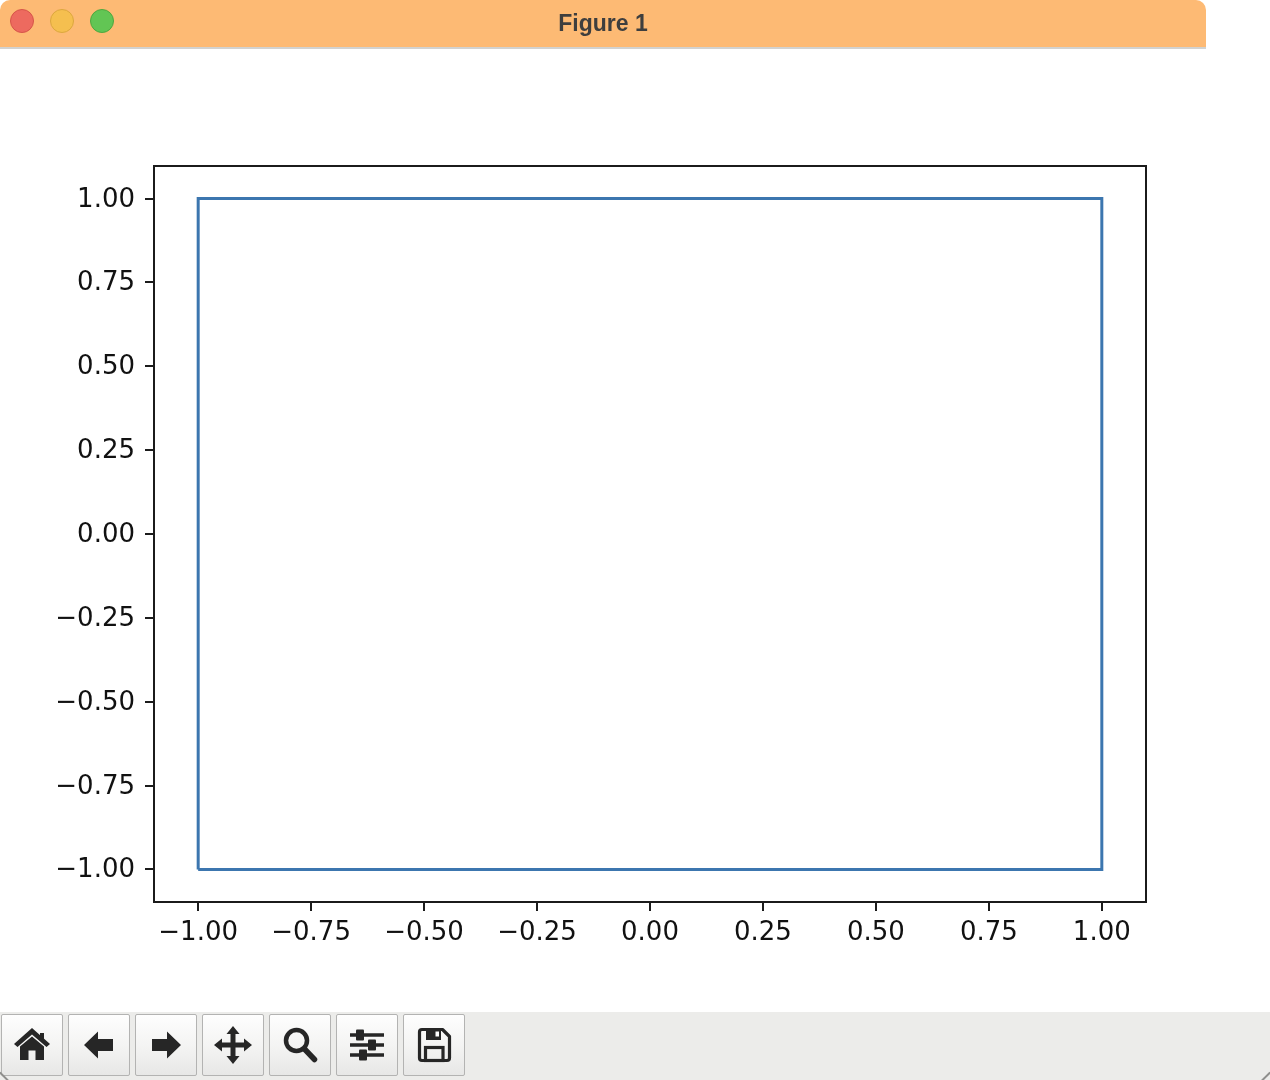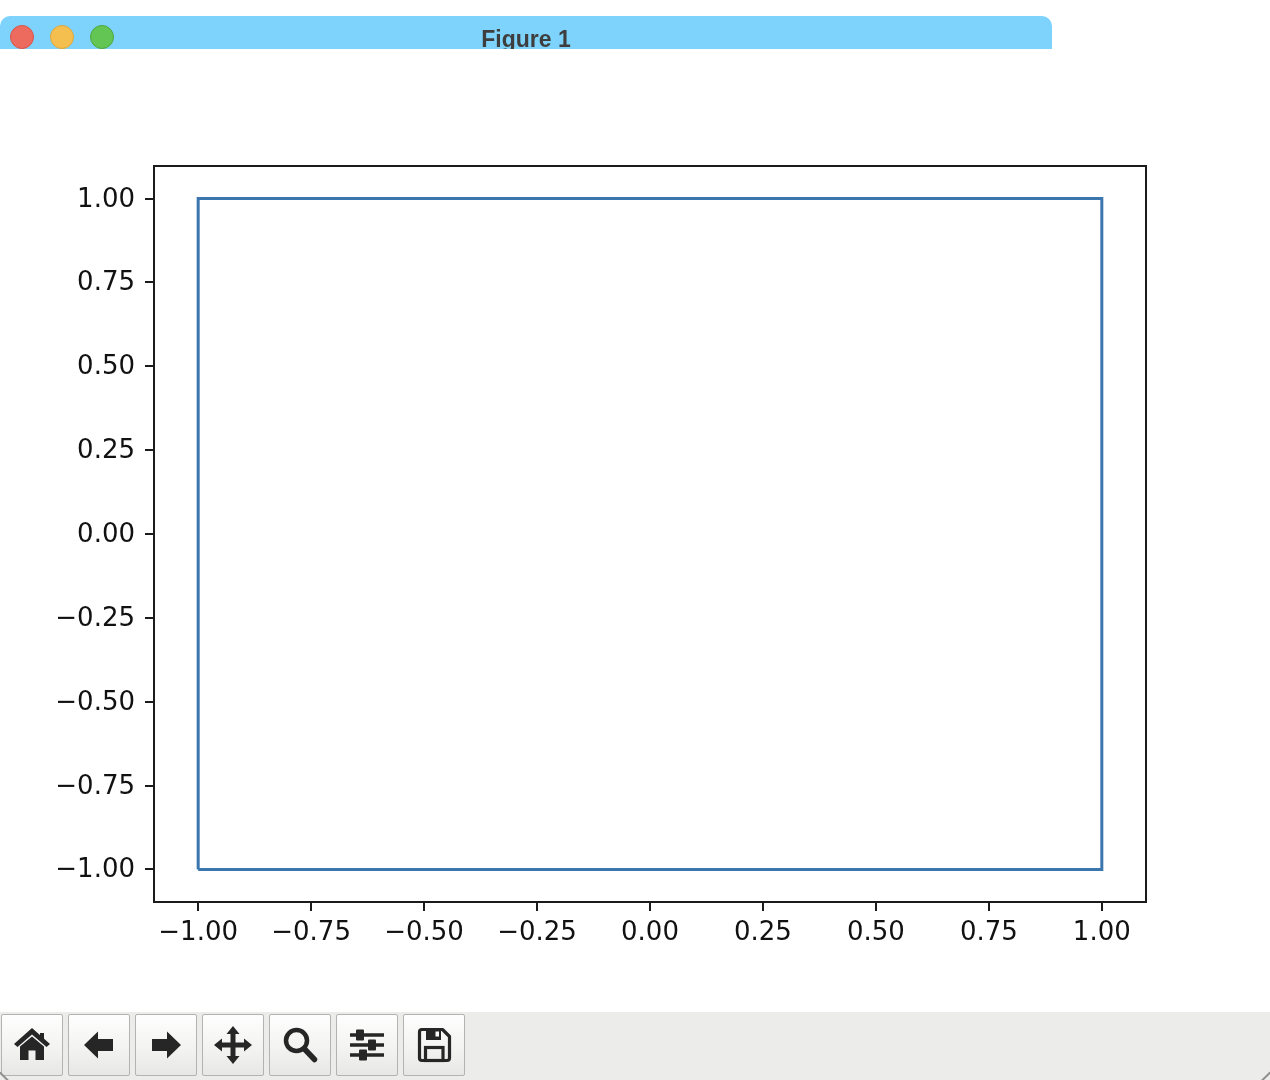--- a/index.html
+++ b/index.html
@@ -2,22 +2,22 @@
 <html><head>
 <meta charset="utf-8">
 <style>
   html,body{margin:0;padding:0;}
   body{
     width:1270px;height:1080px;position:relative;overflow:hidden;
     background:#ffffff;font-family:"DejaVu Sans",sans-serif;
   }
   
   .titlebar{
-    position:absolute;top:16px;left:0;width:1052px;height:49px;
-    background:#7dd3fc;border-bottom:2px solid #d2d2d0;box-sizing:border-box;
+    position:absolute;top:0;left:0;width:1206px;height:49px;
+    background:#fdba74;border-bottom:2px solid #d2d2d0;box-sizing:border-box;
     border-radius:10px 10px 0 0;
   }
   .lights{position:absolute;left:10px;top:9px;display:flex;gap:16px;}
   .light{width:24px;height:24px;border-radius:50%;box-sizing:border-box;border:1px solid rgba(0,0,0,0.18);}
   .light.red{background:#ed6a5f;border-color:#d65549;}
   .light.yellow{background:#f5bf4f;border-color:#dca73e;}
   .light.green{background:#62c554;border-color:#4fa73f;}
   .win-title{
     position:absolute;left:0;right:0;top:0;height:47px;
     display:flex;align-items:center;justify-content:center;

